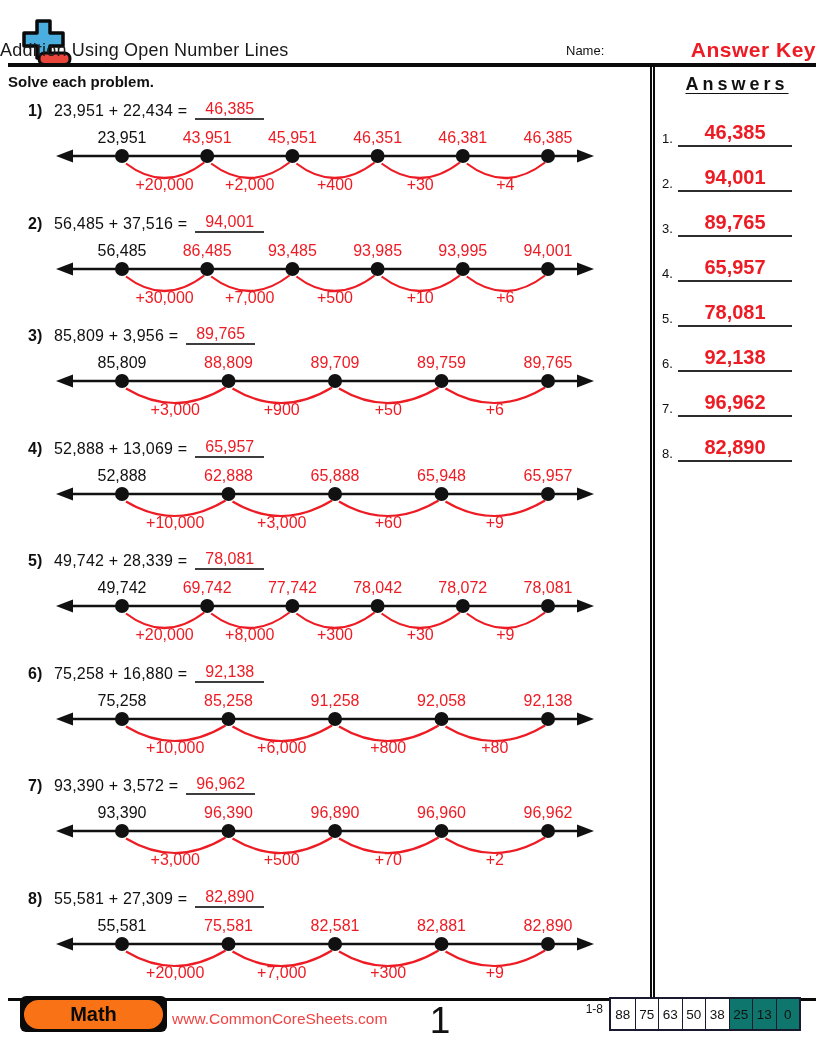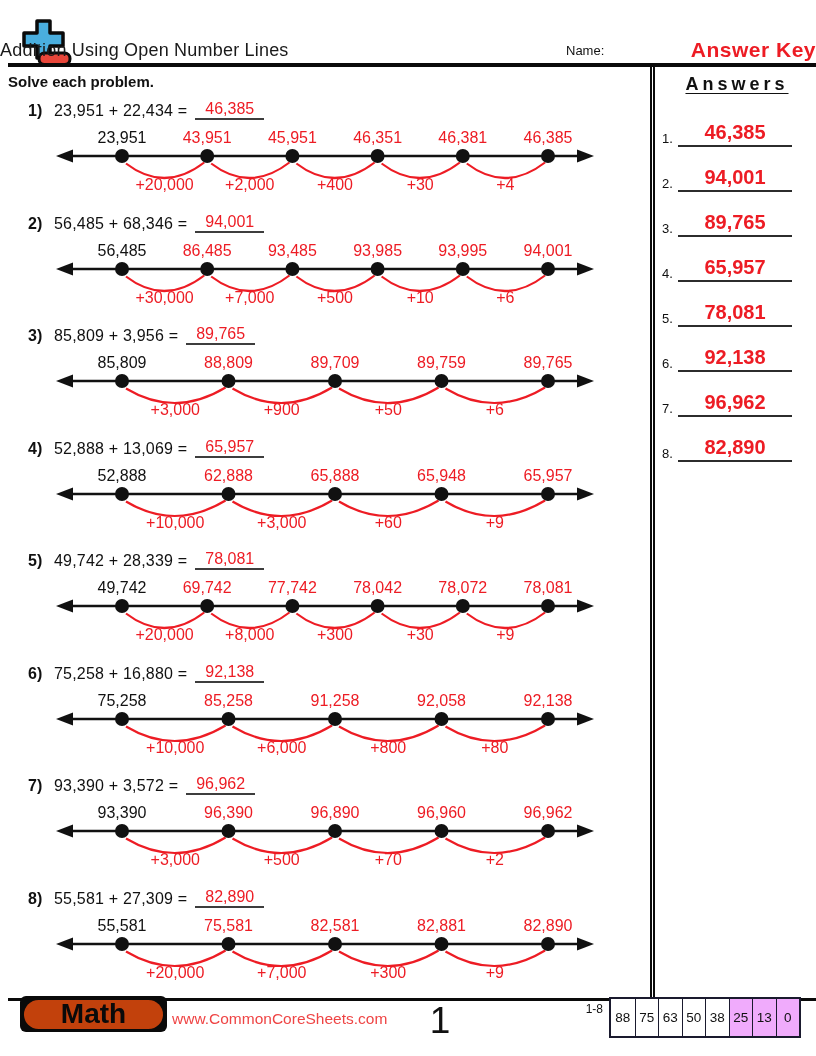--- a/index.html
+++ b/index.html
@@ -55,35 +55,35 @@
     padding-bottom:1px;
   }
 
   
   .footer-rule { position:absolute; left:8px; right:0; top:998px; height:3px; background:#0a0a0a; }
   .math-badge {
     position:absolute; left:20px; top:996px; width:147px; height:36px;
     background:#0a0a0a; border-radius:6px; display:flex; align-items:center; justify-content:center;
   }
   .math-pill {
-    width:139px; height:29px; background:#c2410c; border-radius:15px;
+    width:139px; height:29px; background:#f97316; border-radius:15px;
     display:flex; align-items:center; justify-content:center;
-    font-size:28px; font-weight:bold; color:#0a0a0a;
+    font-size:20px; font-weight:bold; color:#0a0a0a;
   }
   .site-url { position:absolute; left:172px; top:1010px; font-size:15.5px; color:#ef4444; }
   .page-number { position:absolute; left:400px; top:1000px; width:80px; text-align:center; font-size:37px; font-weight:400; }
   .score-strip { position:absolute; right:15px; top:997px; display:flex; align-items:center; }
   .score-label { font-size:12px; margin-right:6px; align-self:flex-start; margin-top:5px; }
   .score-grid { display:flex; border:2px solid #1a1a2e; }
   .score-cell {
-    width:23.5px; height:37px; display:flex; align-items:center; justify-content:center;
+    width:23.5px; height:30px; display:flex; align-items:center; justify-content:center;
     font-size:13.5px; border-left:1px solid #1a1a2e; background:#fff;
   }
   .score-cell:first-child { border-left:none; }
-  .score-cell.hl { background:#f0abfc; }
+  .score-cell.hl { background:#0f766e; }
 </style>
 </head>
 <body>
 
 <div class="page">
 
   <div class="logo">
     <svg width="56" height="50" viewBox="0 0 56 50">
       <path d="M21 3 h13 v12 h13 v13 h-13 v12 h-13 v-12 h-13 v-13 h13 z" fill="#4aaede" stroke="#0a0a0a" stroke-width="3.5" stroke-linejoin="round"></path>
       <rect x="23" y="35" width="31" height="11.5" rx="5.5" fill="#e8463a" stroke="#0a0a0a" stroke-width="3"></rect>
@@ -127,21 +127,21 @@
           <circle cx="462.8" cy="33" r="7" fill="#111111"></circle>
           <text x="462.8" y="20" text-anchor="middle" fill="#ed1c24" font-size="16">46,381</text>
           <circle cx="548" cy="33" r="7" fill="#111111"></circle>
           <text x="548" y="20" text-anchor="middle" fill="#ed1c24" font-size="16">46,385</text>
         </svg>
       </div>
 
   <div class="problem">
     <div class="equation-row">
       <span class="p-num">2)</span>
-      <span class="p-eq">56,485 + 68,346 =</span>
+      <span class="p-eq">56,485 + 37,516 =</span>
       <span class="p-answer">94,001</span>
     </div>
   <svg width="650" height="74" viewBox="0 0 650 74" class="nl-svg">
           <line x1="64" y1="33" x2="586" y2="33" stroke="#111111" stroke-width="2.5"></line>
           <polygon points="56,33 73,26.5 73,39.5" fill="#111111"></polygon>
           <polygon points="594,33 577,26.5 577,39.5" fill="#111111"></polygon>
           <path d="M 126 40.5 Q 164.6 70 204.2 39.5" fill="none" stroke="#ed1c24" stroke-width="2.2"></path>
           <text x="164.6" y="67" text-anchor="middle" fill="#ed1c24" font-size="16">+30,000</text>
           <path d="M 211.2 40.5 Q 249.79999999999998 70 289.4 39.5" fill="none" stroke="#ed1c24" stroke-width="2.2"></path>
           <text x="249.79999999999998" y="67" text-anchor="middle" fill="#ed1c24" font-size="16">+7,000</text>

